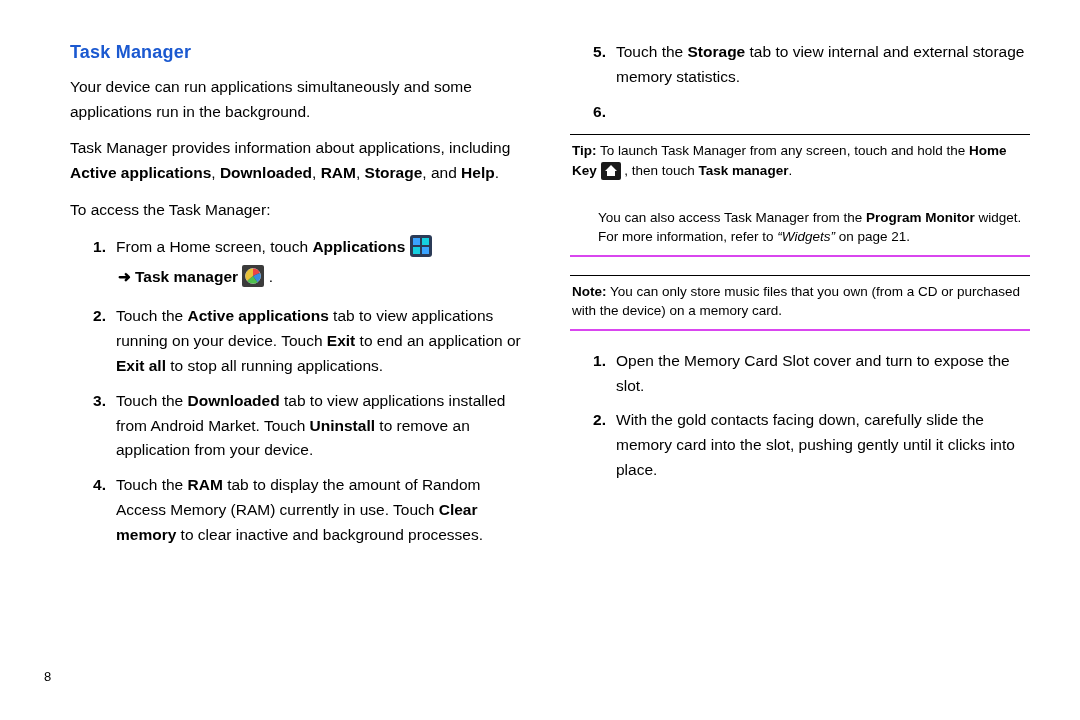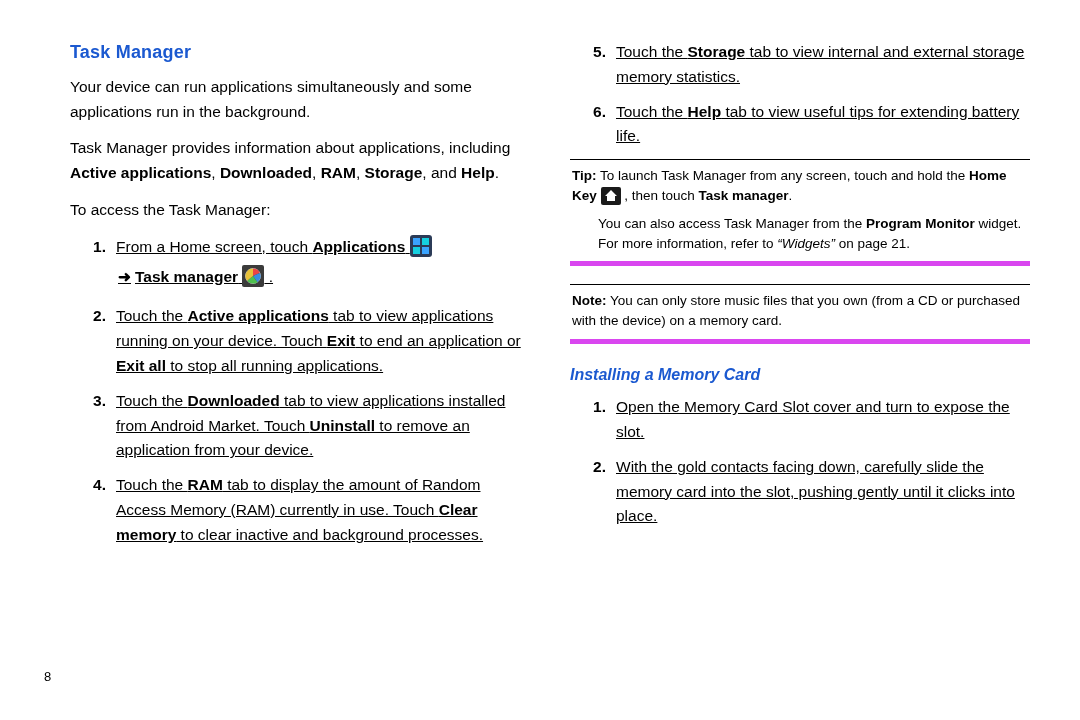--- a/index.html
+++ b/index.html
@@ -55,41 +55,40 @@
     margin: 6px 0 10px 0;
   }
   ol.numlist > li .num {
     flex: 0 0 36px;
     text-align: right;
     font-weight: 700;
     padding-right: 10px;
   }
   ol.numlist > li .body {
     flex: 1;
-    text-decoration: underline;
   }
   .bold { font-weight: 700; }
   .italic { font-style: italic; }
   .arrow { padding: 0 4px 0 2px; }
   .icon-box {
     display: inline-block;
     vertical-align: -5px;
   }
   .notebox {
     border-top: 1px solid #000;
-    border-bottom: 5px solid #d946ef;
+    border-bottom: 2px solid #d946ef;
     margin: 8px 0 18px 0;
     padding: 6px 2px 8px 2px;
     font-size: 13.5px;
     line-height: 1.45;
   }
   .notebox .label { font-weight: 700; }
   .notebox .more {
     display: block;
-    margin-top: 4px;
+    margin-top: 22px;
     padding-left: 26px;
   }
   .pagenum {
     position: absolute;
     left: 44px;
     bottom: 32px;
     font-size: 13px;
   }
 </style>
 </head>
@@ -156,23 +155,20 @@
   <div class="col">
     <ol class="numlist">
       <li>
         <span class="num">5.</span>
         <span class="body">
           <span>Touch the </span><span class="bold">Storage</span><span> tab to view internal and external storage memory statistics.</span>
         </span>
       </li>
       <li>
         <span class="num">6.</span>
-        <span class="body">
-          <span>Touch the </span><span class="bold">Help</span><span> tab to view useful tips for extending battery life.</span>
-        </span>
       </li>
     </ol>
 
     <div class="notebox">
       <span class="label">Tip:</span><span> To launch Task Manager from any screen, touch and hold the </span><span class="bold">Home Key</span>
       <span class="icon-box">
         <svg width="20" height="18" viewBox="0 0 20 18">
           <rect x="0" y="0" width="20" height="18" rx="2" fill="#1a1a1a"></rect>
           <path d="M10 3 L16 9 L14 9 L14 14 L6 14 L6 9 L4 9 Z" fill="#fff"></path>
         </svg>
@@ -180,21 +176,20 @@
       <span class="more">
         <span>You can also access Task Manager from the </span><span class="bold">Program Monitor</span><span> widget. For more information, refer to </span><span class="italic">“Widgets”</span><span>  on page 21.</span>
       </span>
     </div>
 
 
     <div class="notebox" style="padding-left:2px;">
       <span class="label">Note:</span><span> You can only store music files that you own (from a CD or purchased with the device) on a memory card.</span>
     </div>
 
-    <h3>Installing a Memory Card</h3>
     <ol class="numlist">
       <li>
         <span class="num">1.</span>
         <span class="body">Open the Memory Card Slot cover and turn to expose the slot.</span>
       </li>
       <li>
         <span class="num">2.</span>
         <span class="body">With the gold contacts facing down, carefully slide the memory card into the slot, pushing gently until it clicks into place.</span>
       </li>
     </ol>

